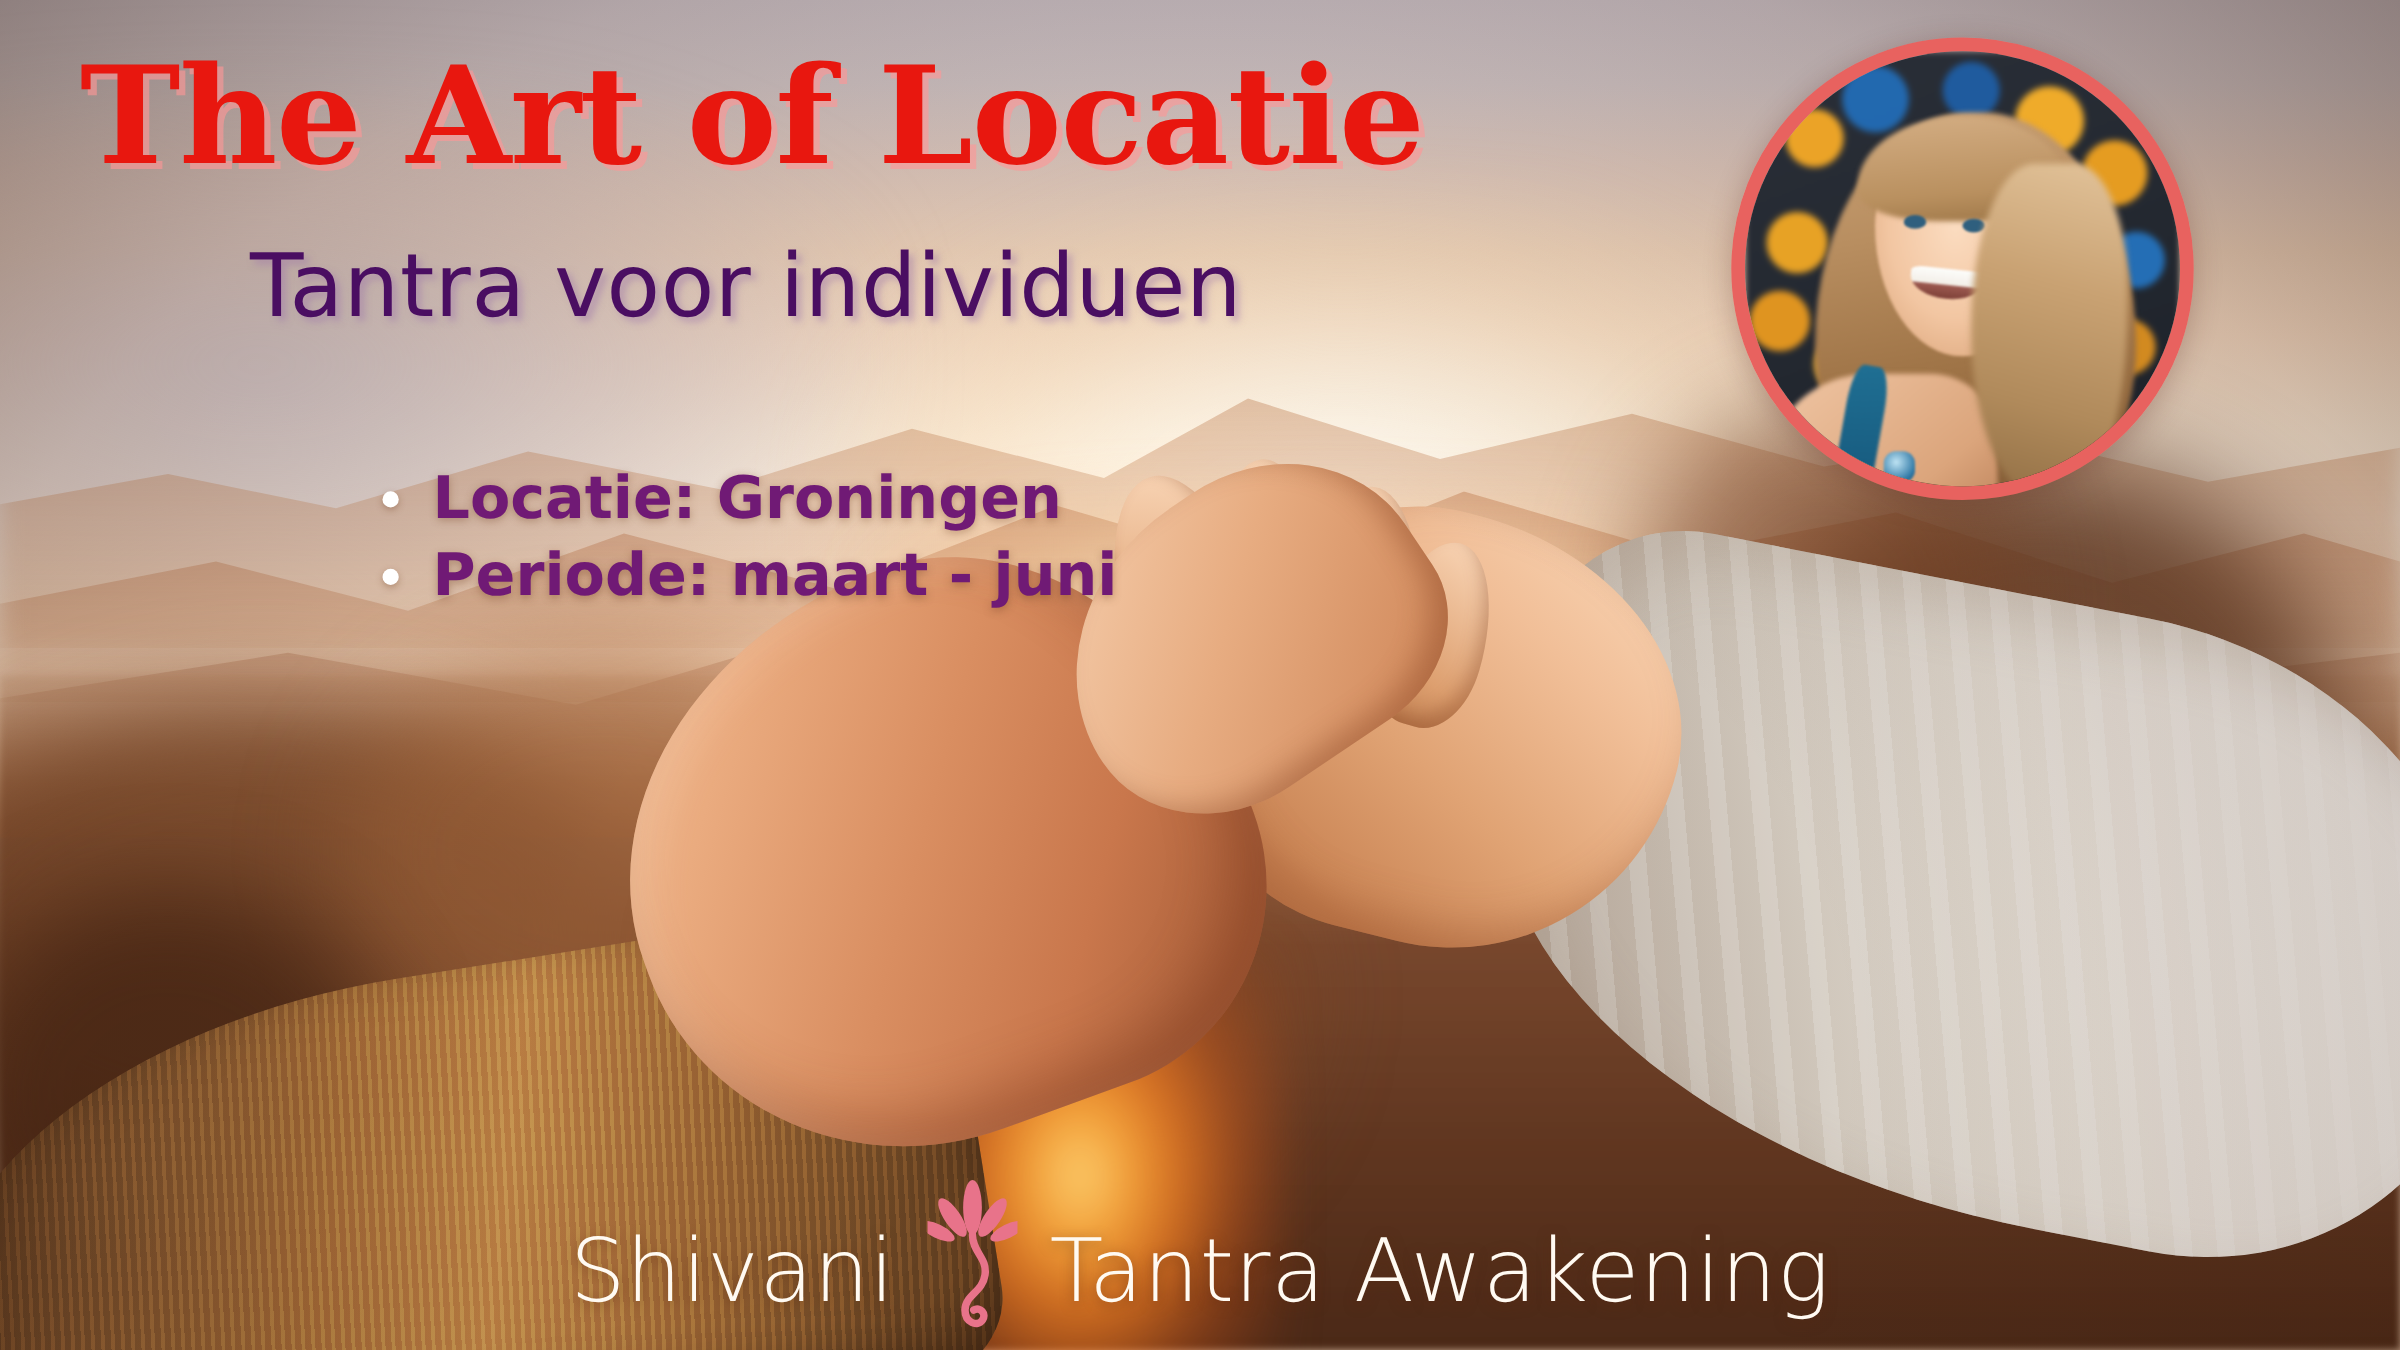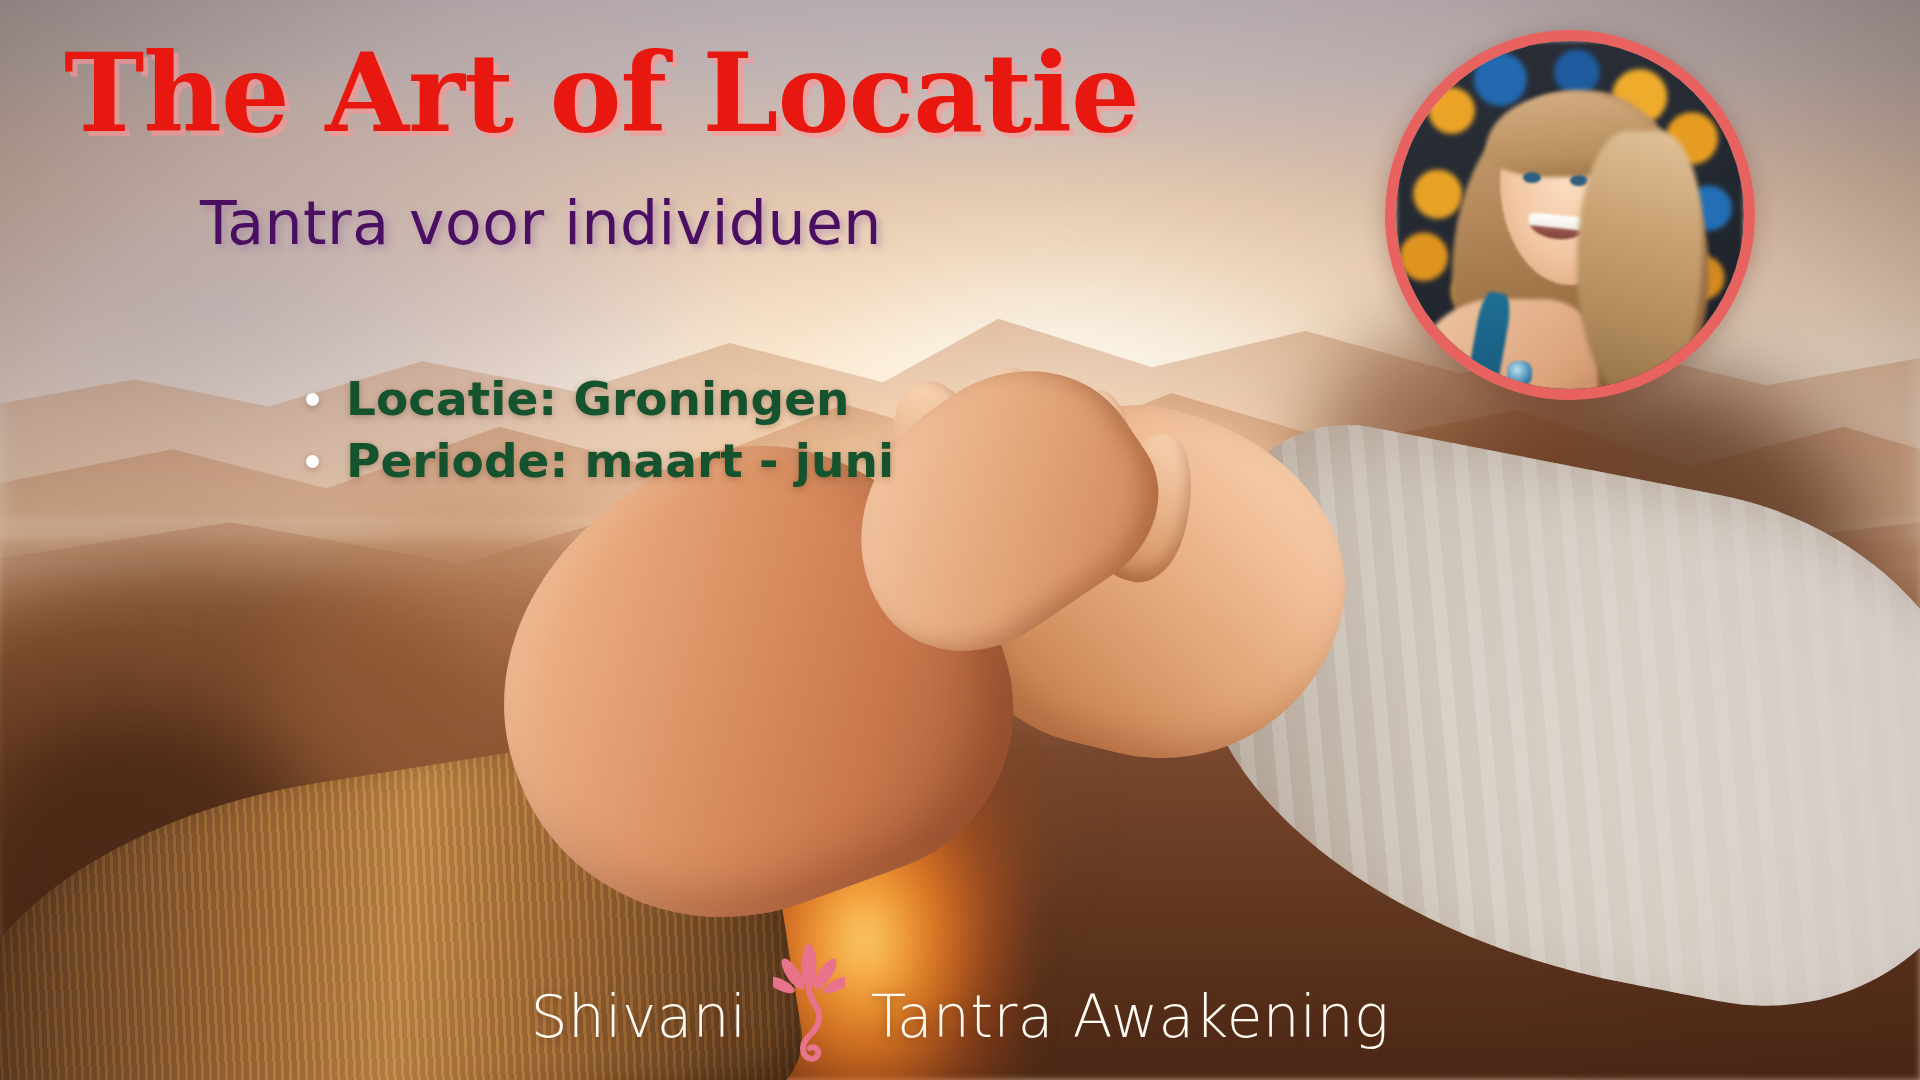--- a/index.html
+++ b/index.html
@@ -274,58 +274,58 @@
     line-height:1.02;
     letter-spacing:-1px;
     color:#E8170F;
     text-shadow: 5px 5px 0 rgba(255,150,150,0.62);
     white-space:nowrap;
   }
   .subtitle {
     position:absolute; left:200px; top:188px;
     font-family:"DejaVu Sans", sans-serif;
     font-weight:400;
-    font-size:60px;
+    font-size:70px;
     letter-spacing:0.5px;
     color:#4A0E62;
     text-shadow: 4px 4px 6px rgba(160,120,170,0.5);
     white-space:nowrap;
   }
   .bullets {
     position:absolute; left:300px; top:368px;
     list-style:none;
   }
   .bullets li {
     position:relative;
     font-family:"DejaVu Sans", sans-serif;
     font-weight:bold;
     font-size:47px;
     line-height:1.32;
-    color:#14532d;
+    color:#701a75;
     padding-left:46px;
     white-space:nowrap;
     text-shadow:0 2px 7px rgba(120,70,40,0.42);
   }
   .bullets li::before {
     content:"";
     position:absolute; left:6px; top:50%;
     width:13px; height:13px; margin-top:-6px;
     background:#fff; border-radius:50%;
     box-shadow:0 2px 6px rgba(120,70,40,0.4);
   }
 
   
   .logo {
     position:absolute; left:0; top:960px; width:100%;
     display:flex; align-items:center; justify-content:center; gap:0;
   }
   .logo-word {
     font-family:"DejaVu Sans", sans-serif;
     font-weight:300;
-    font-size:58px;
+    font-size:70px;
     letter-spacing:0.5px;
     color:#fffaf2;
     text-shadow:0 2px 10px rgba(90,40,14,0.55);
     white-space:nowrap;
   }
   .logo-left  { margin-right:26px; }
   .logo-right { margin-left:26px; }
   .lotus { width:72px; height:130px; margin-top:-16px; flex:0 0 auto; }
 </style>
 </head>

